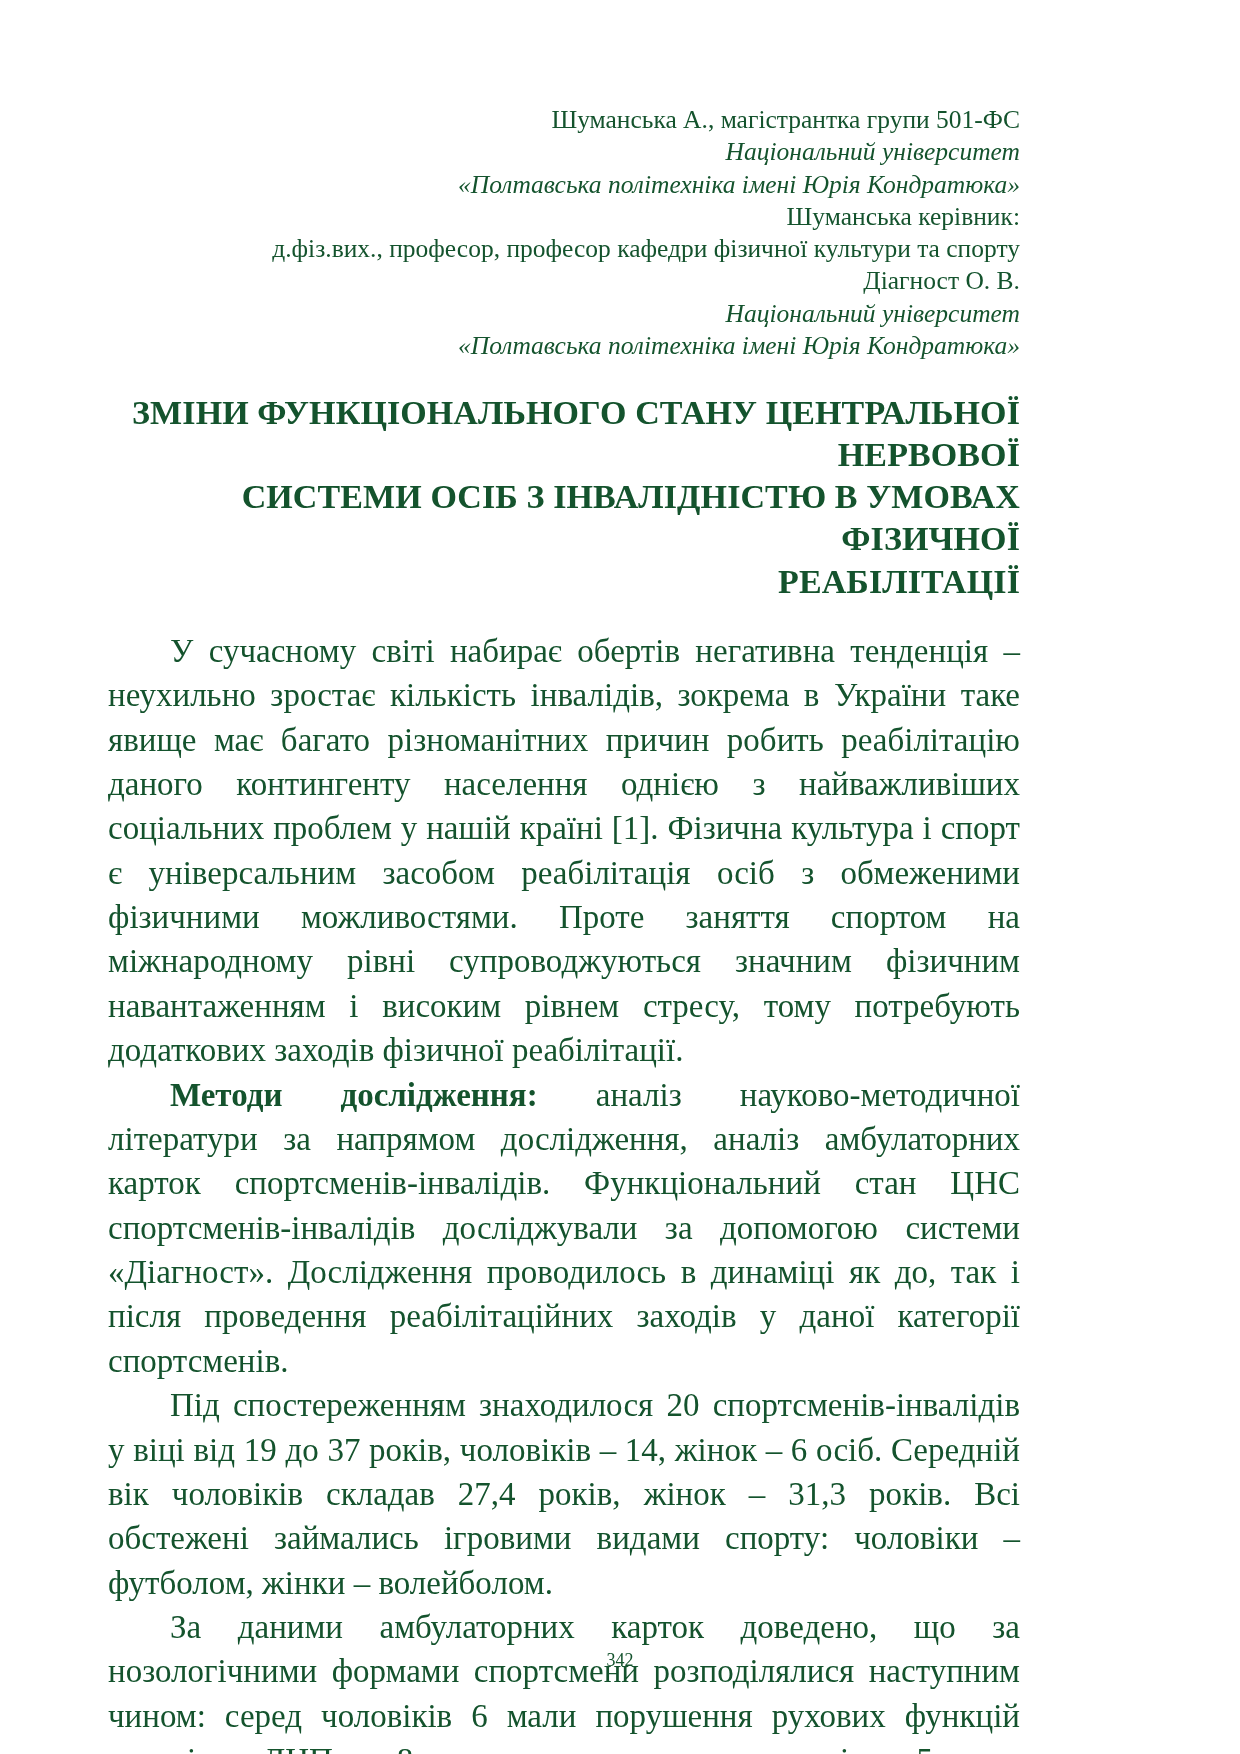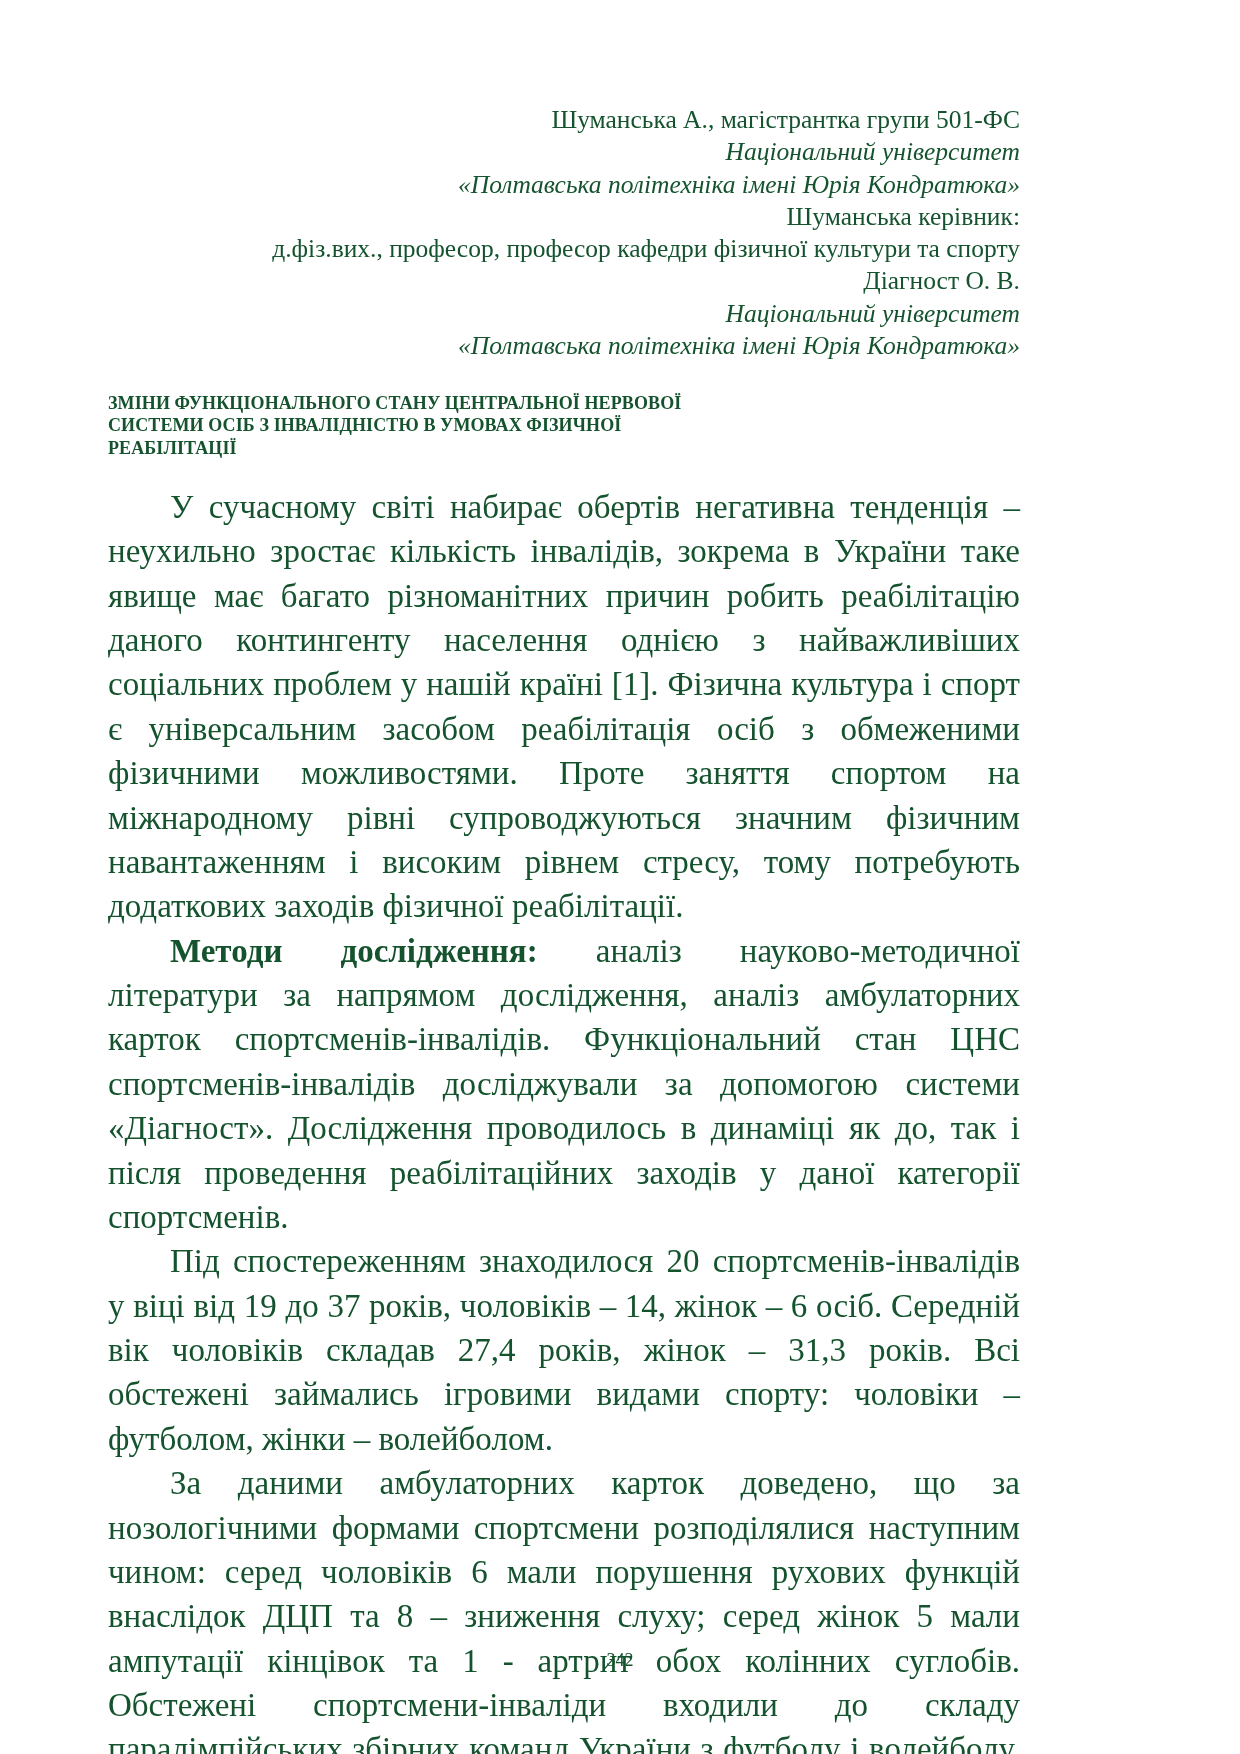--- a/index.html
+++ b/index.html
@@ -34,23 +34,23 @@
   .byline .line {
     display: block;
     white-space: nowrap;
   }
   .byline .italic {
     font-style: italic;
   }
 
   
   .doc-title {
-    text-align: left;
+    text-align: right;
     font-weight: bold;
-    font-size: 18px;
+    font-size: 34px;
     line-height: 1.24;
     margin: 30px 0 0 0;
     letter-spacing: 0.1px;
   }
   .doc-title .tline {
     display: block;
   }
 
   
   .body-block {

